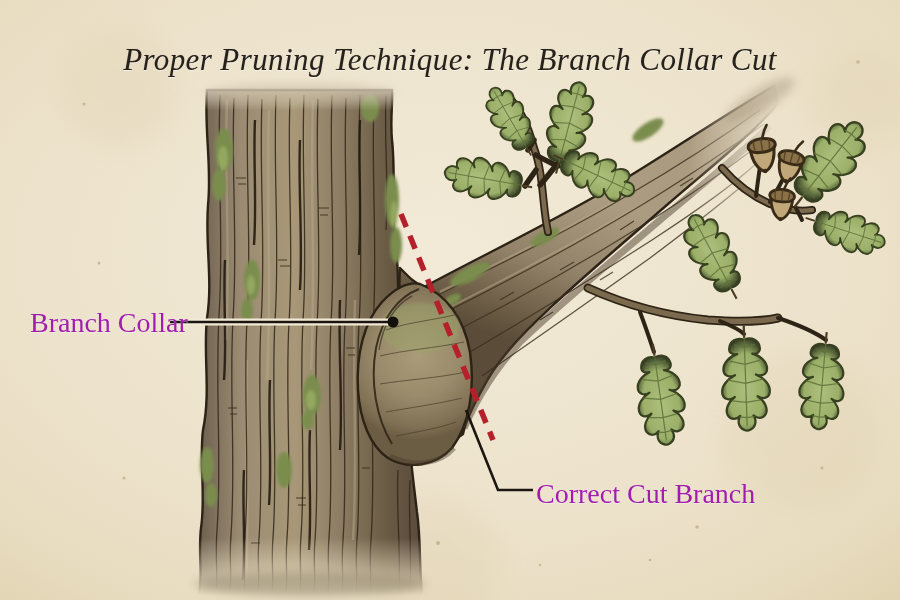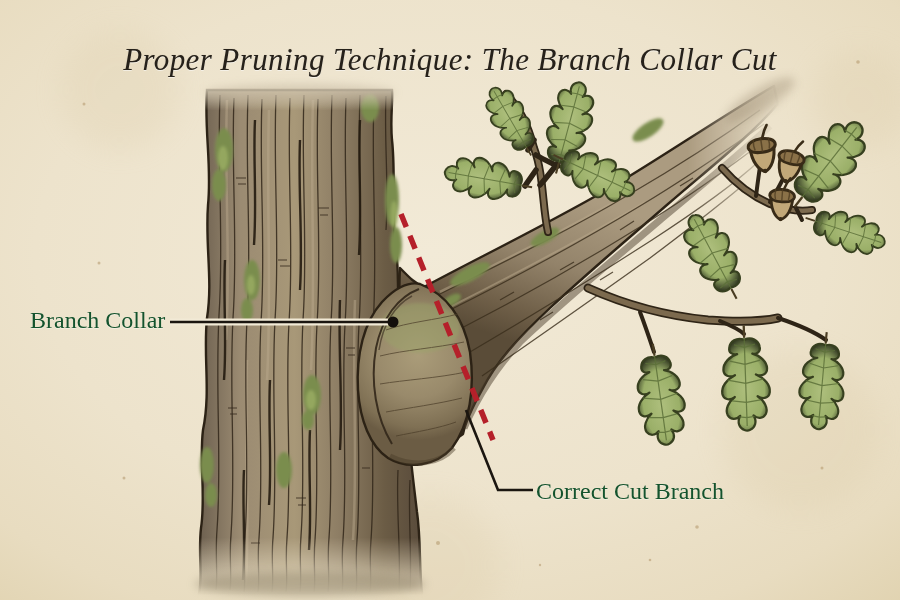--- a/index.html
+++ b/index.html
@@ -8,21 +8,21 @@
     font-family:"Liberation Serif", serif;
   }
   .stage svg{position:absolute;left:0;top:0;}
   .title{
     position:absolute;left:0;right:0;top:21px;text-align:center;
     font-style:italic;font-size:31px;color:#26211a;letter-spacing:.4px;
     text-shadow:0 1px 0 rgba(255,255,255,.55), 0 0 1px rgba(70,55,25,.25);
     margin-top:21px;
   }
   .callout{
-    position:absolute;font-size:24px;color:#14532d;white-space:nowrap;
+    position:absolute;font-size:28px;color:#a21caf;white-space:nowrap;
     text-shadow:0 1px 0 rgba(255,255,255,.4);
   }
   .label-branch-collar{left:30px;top:307px;}
   .label-cut-angle{left:536px;top:478px;}
 </style>
 </head>
 <body>
 
 <div class="stage">
 

